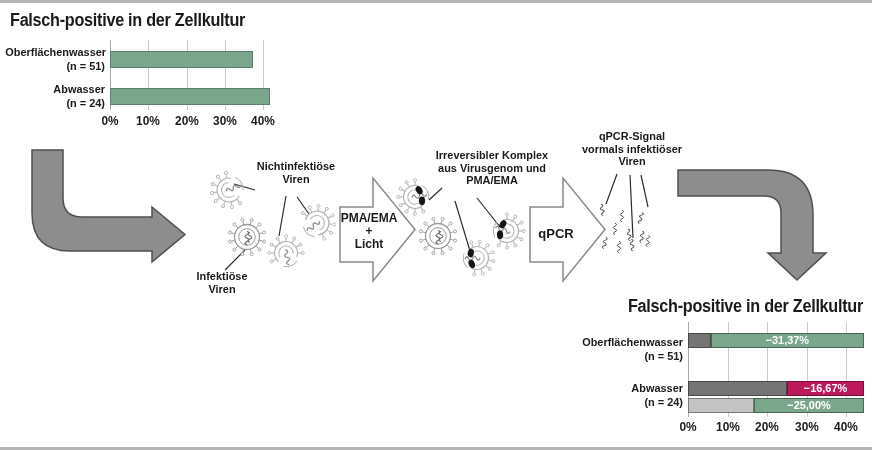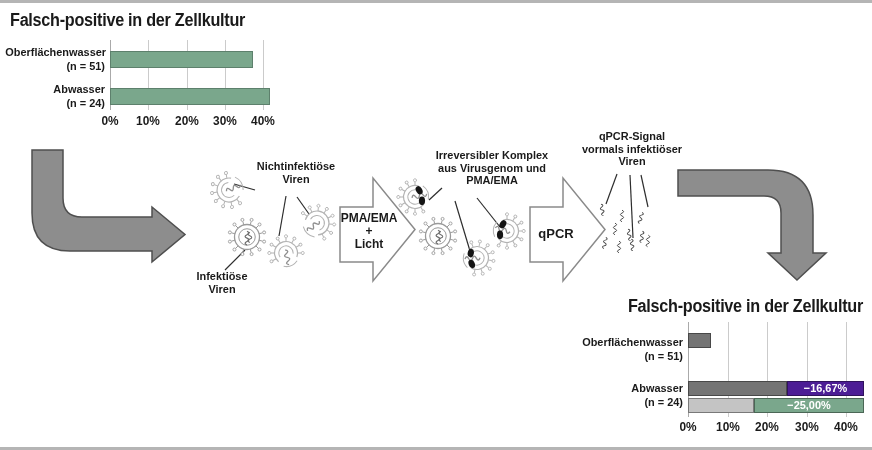--- a/index.html
+++ b/index.html
@@ -366,24 +366,27 @@
     <div class="gridline" style="left: 39.6px; height: 95px;"></div>
     <div class="tick" style="left: 39.6px; top: 98px;">10%</div>
     <div class="gridline" style="left: 79.2px; height: 95px;"></div>
     <div class="tick" style="left: 79.2px; top: 98px;">20%</div>
     <div class="gridline" style="left: 118.8px; height: 95px;"></div>
     <div class="tick" style="left: 118.8px; top: 98px;">30%</div>
     <div class="gridline" style="left: 158.4px; height: 95px;"></div>
     <div class="tick" style="left: 158.4px; top: 98px;">40%</div>
     <div class="bar" style="left: 0px; top: 11px; width: 176px; height: 15px;">
       <div class="seg" style="left: 0px; width: 23.2848px; background: rgb(116, 116, 116);"></div>
+      <div class="seg" style="left: 23.2848px; right: 0px; background: rgb(122, 167, 140);">
+        <div class="seg-label" style="line-height: 13px;">−31,37%</div>
+      </div>
     </div>
     <div class="bar" style="left: 0px; top: 59px; width: 176px; height: 15px;">
       <div class="seg" style="left: 0px; width: 99px; background: rgb(116, 116, 116);"></div>
-      <div class="seg" style="left: 99px; right: 0px; background: #4c1d95;">
+      <div class="seg" style="left: 99px; right: 0px; background: #be185d;">
         <div class="seg-label" style="line-height: 13px;">−16,67%</div>
       </div>
     </div>
     <div class="bar" style="left: 0px; top: 76px; width: 176px; height: 15px; text-decoration: underline;">
       <div class="seg" style="left: 0px; width: 66.0132px; background: rgb(196, 196, 196);"></div>
       <div class="seg" style="left: 66.0132px; right: 0px; background: rgb(122, 167, 140);">
         <div class="seg-label" style="line-height: 13px;">−25,00%</div>
       </div>
     </div>
   </div>

